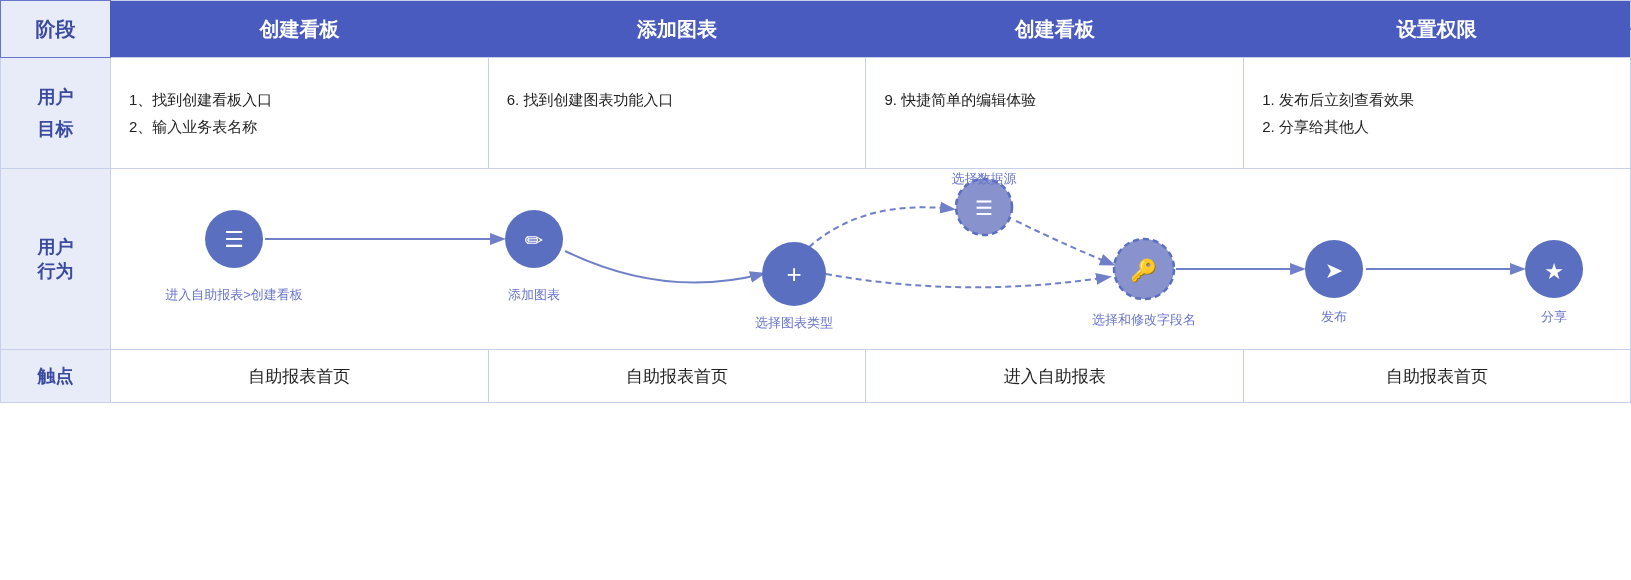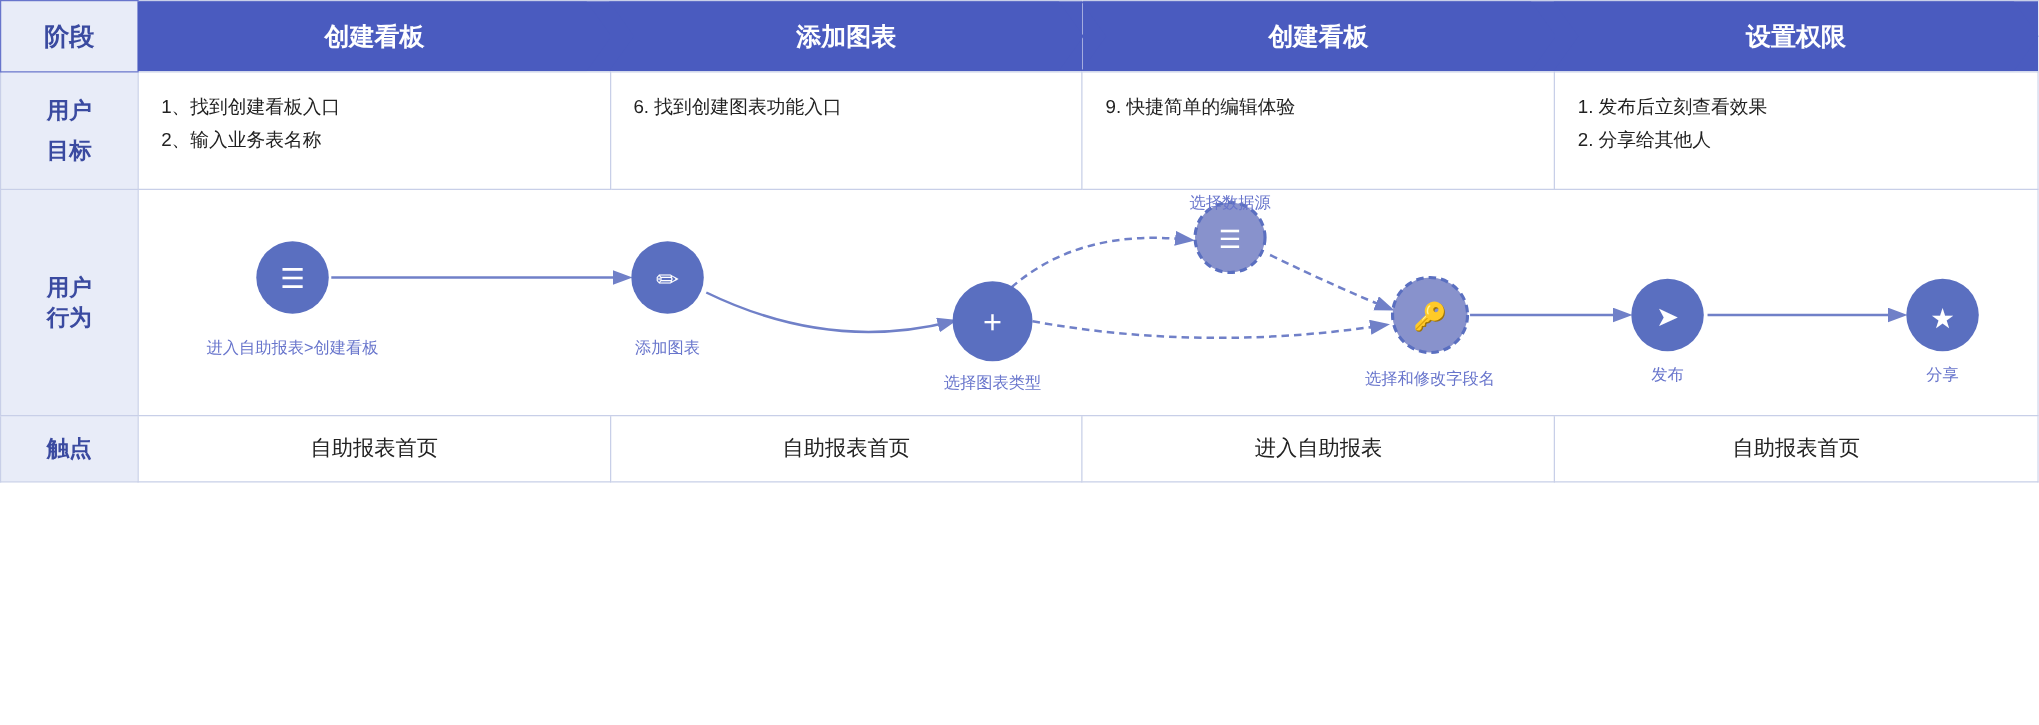--- a/index.html
+++ b/index.html
@@ -57,21 +57,21 @@
       color: #fff;
     }
     .arrow-shape.first {
       clip-path: polygon(0 0, calc(100% - 20px) 0, 100% 50%, calc(100% - 20px) 100%, 0 100%);
     }
 
     
     .goal-row td {
       border: 1.5px solid #c8cfe8;
       vertical-align: top;
-      padding: 14px 18px;
+      padding: 28px 18px;
       font-size: 15px;
       color: #222;
       line-height: 1.8;
     }
     .goal-row .row-label {
       background: #e8ecf8;
       font-weight: bold;
       font-size: 18px;
       color: #3a4aa0;
       text-align: center;

